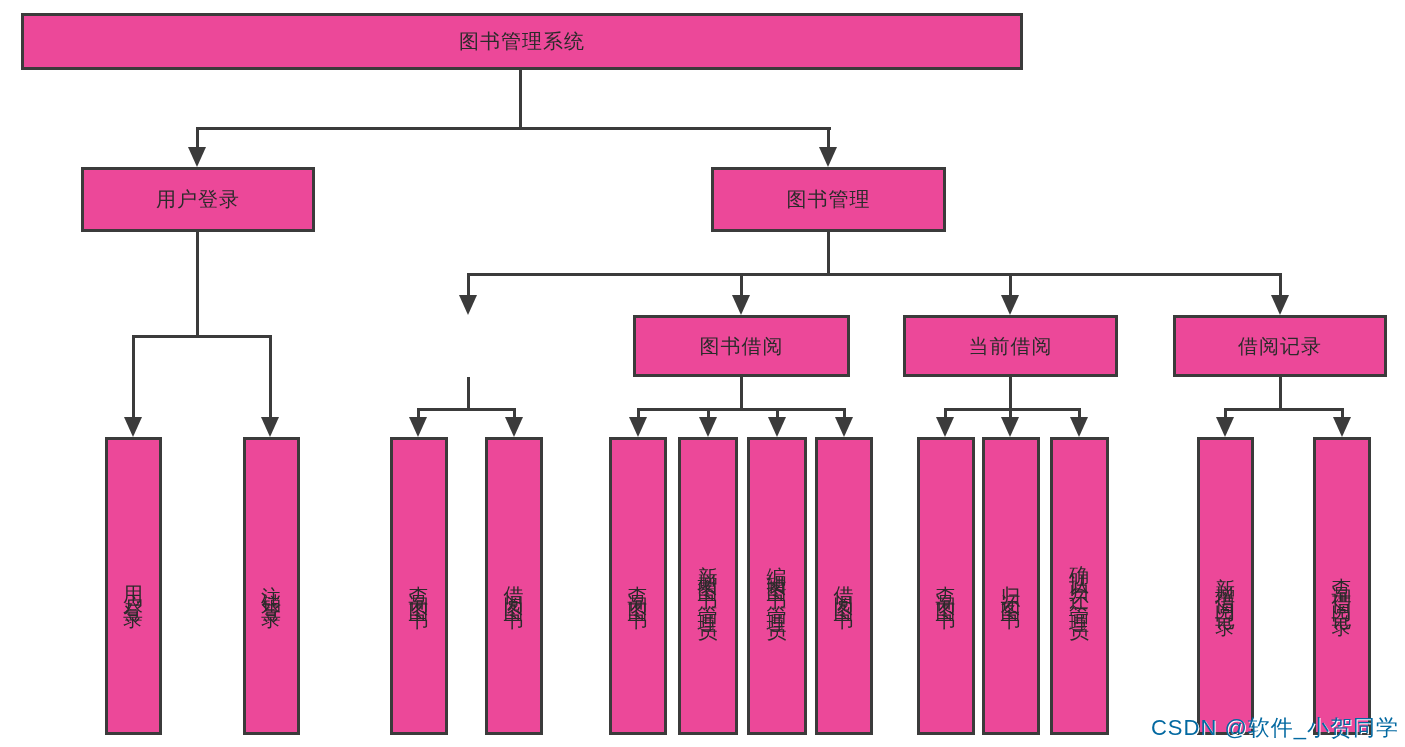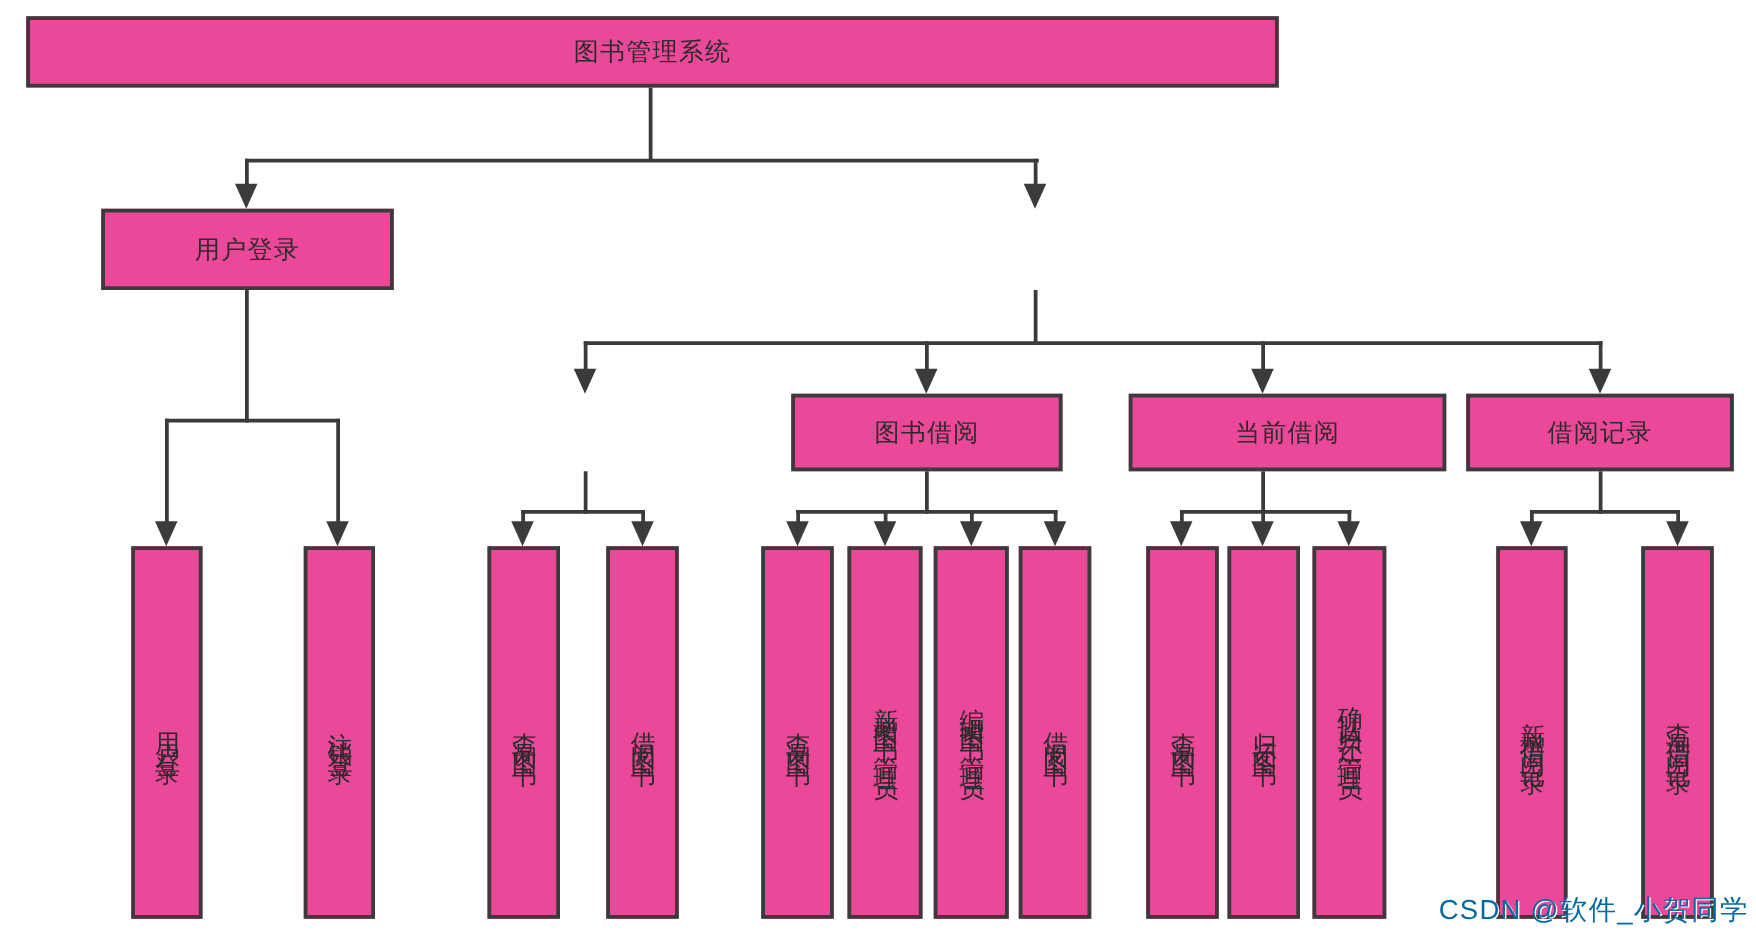--- a/index.html
+++ b/index.html
@@ -130,25 +130,28 @@
   <div class="vline" style="left:1341px; top:408px; height:12px;"></div>
   <div class="arrow" style="left:1333px; top:417px;"></div>
 
   <div class="box hbox" style="left:21px; top:13px; width:1002px; height:57px;">
     <span>图书管理系统</span>
   </div>
 
   <div class="box hbox" style="left:81px; top:167px; width:234px; height:65px;">
     <span>用户登录</span>
   </div>
+  <div class="box hbox" style="left:711px; top:167px; width:235px; height:65px;">
+    <span>图书管理</span>
+  </div>
 
   <div class="box hbox" style="left:633px; top:315px; width:217px; height:62px;">
     <span>图书借阅</span>
   </div>
-  <div class="box hbox" style="left:903px; top:315px; width:254px; height:62px;">
+  <div class="box hbox" style="left:903px; top:315px; width:215px; height:62px;">
     <span>当前借阅</span>
   </div>
   <div class="box hbox" style="left:1173px; top:315px; width:214px; height:62px;">
     <span>借阅记录</span>
   </div>
 
   <div class="box leaf" style="left:105px; top:437px; width:57px; height:298px;">
     <span>用户登录</span>
   </div>
   <div class="box leaf" style="left:243px; top:437px; width:57px; height:298px;">

